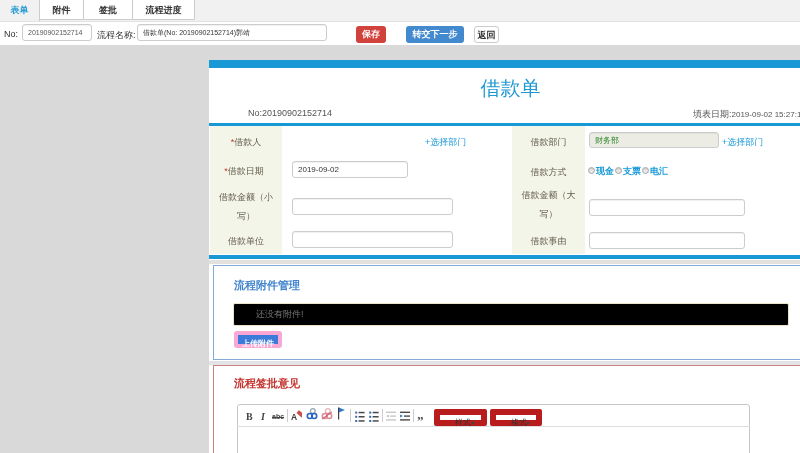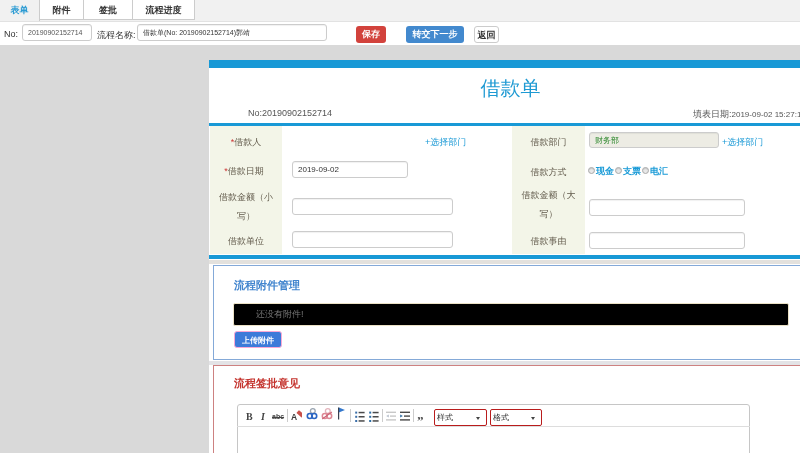--- a/index.html
+++ b/index.html
@@ -50,36 +50,36 @@
   border:1px solid #aaa; background:#e8e8e8; box-shadow:inset 0 1px 1px rgba(0,0,0,0.15); }
 .rlabel { position:absolute; font-size:9px; font-weight:bold; color:#1a9bd7; }
 .red { color:#cc3333; }
 
 
 #attachbox { left:213px; top:265px; width:597px; height:95px; border:1px solid #84a9d8; background:#fff; }
 #attachtitle { left:234px; top:278px; font-size:11px; font-weight:bold; color:#4285ce; position:absolute; }
 #nofile { left:233px; top:303px; width:556px; height:23px; background:#000000;
   border:1px solid #ece2c6; border-radius:2px; font-size:9px; color:#777;
   line-height:21px; padding-left:22px; position:absolute; }
-#upload { left:234px; top:331px; width:48px; height:17px; background:#3c7bd9; border:1px solid #f9a8d4; border-radius:3px;
+#upload { left:234px; top:331px; width:48px; height:17px; background:#3c7bd9; border:4px solid #f9a8d4; border-radius:3px;
   color:#fff; font-size:8px; font-weight:bold; text-align:center; line-height:17px; position:absolute; }
 #grayband1 { left:209px; top:260px; width:591px; height:4px; background:#e3e1dd; }
 #grayband2 { left:209px; top:361px; width:591px; height:4px; background:#e3e3e6; }
 #signbox { left:213px; top:365px; width:597px; height:95px; border:1px solid #cd8181; background:#fff; }
 #signtitle { left:234px; top:376px; font-size:11px; font-weight:bold; color:#c4332d; position:absolute; }
 
 
 #editor { left:237px; top:404px; width:513px; height:60px; border:1px solid #c6c6c6;
   border-radius:3px; background:#fff; position:absolute; }
 #edtoolbar { position:absolute; left:237px; top:404px; width:513px; height:23px;
   border-bottom:1px solid #ddd; }
 .eicon { position:absolute; top:404px; height:23px; font-size:10px; color:#444; }
 .esep { position:absolute; top:409px; width:1px; height:13px; background:#ccc; }
-.eselect { position:absolute; top:409px; height:17px; border:1px solid #b91c1c; border-radius:2px;
-  background:#fff; font-size:8px; color:#333; line-height:16px; padding-left:2px; }
+.eselect { position:absolute; top:409px; height:17px; border:6px solid #b91c1c; border-radius:2px;
+  background:#fff; font-size:8px; color:#333; line-height:16px; padding-left:15px; }
 .caret { position:absolute; right:6px; top:7px; width:0; height:0;
   border-left:2.5px solid transparent; border-right:2.5px solid transparent; border-top:3.5px solid #444; }
 </style>
 </head>
 <body>
 <div id="page">
 
   <div class="abs" id="tabbar"></div>
   <div class="tab" id="tab1">表单</div>
   <div class="tab" id="tab2">附件</div>

